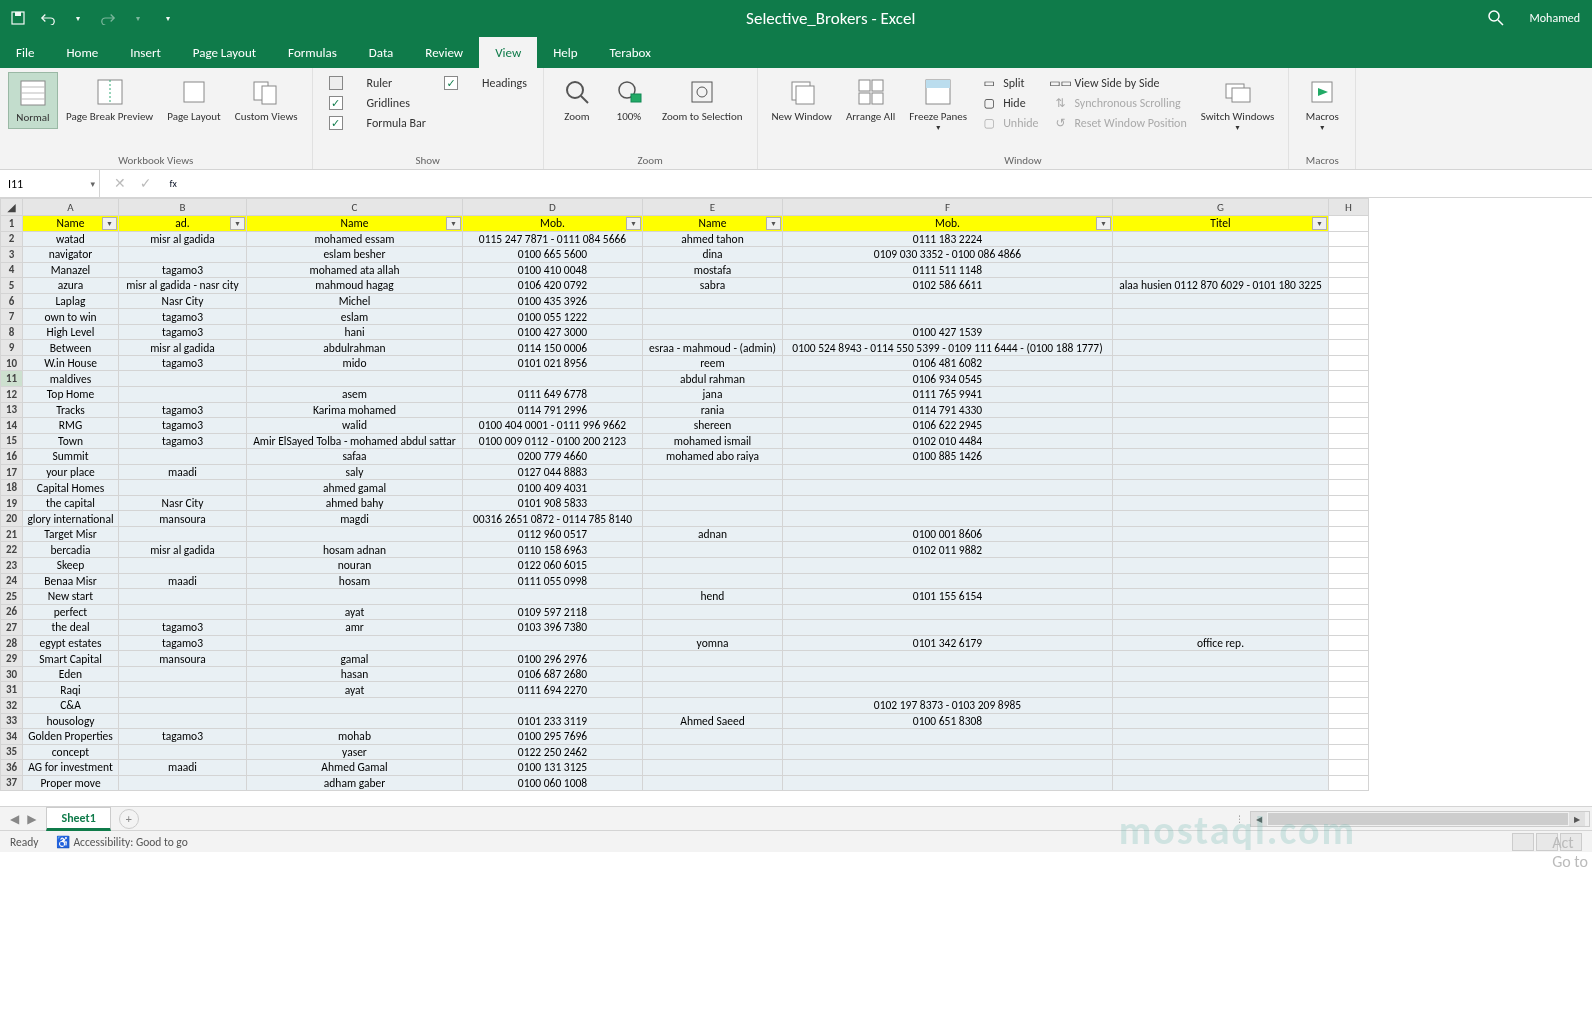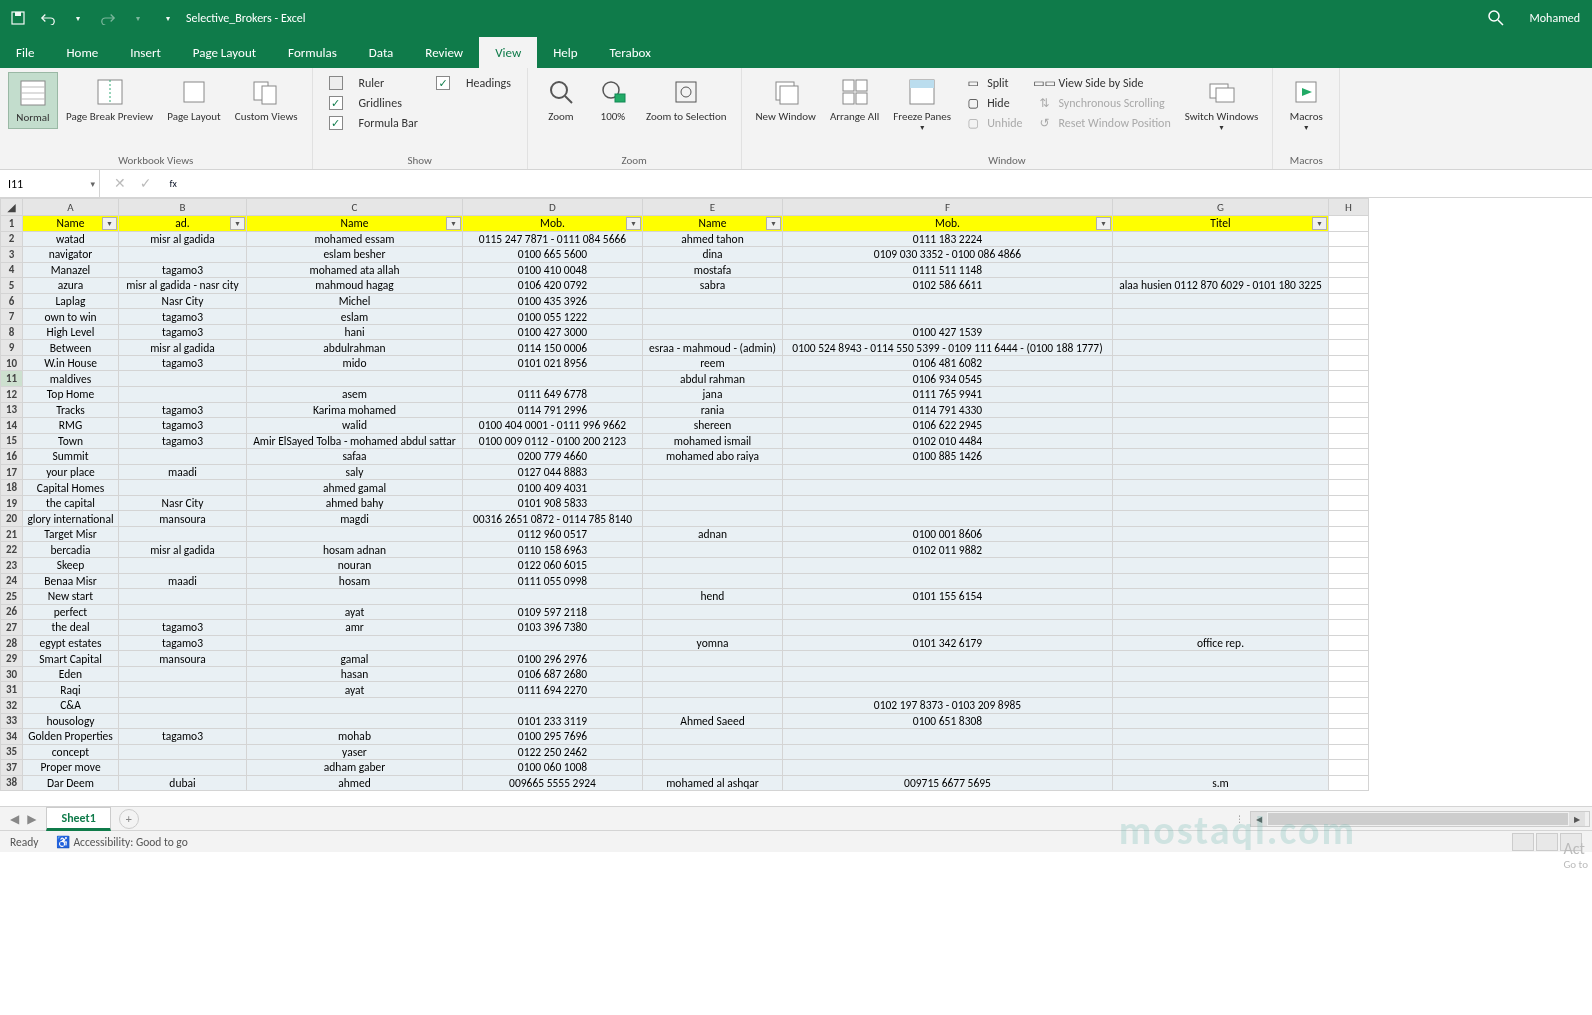--- a/index.html
+++ b/index.html
@@ -1,33 +1,33 @@
 <!DOCTYPE html>
 <html><head>
 <meta charset="utf-8">
 <style>
 *{box-sizing:border-box;margin:0;padding:0;font-family:"Segoe UI",Calibri,sans-serif}
 body{background:#fff;overflow:hidden;width:1592px;height:1015px;position:relative}
 .titlebar{height:36px;background:#0f7b4a;display:flex;align-items:center;color:#fff;font-size:12px}
 .qat{display:flex;align-items:center;gap:14px;padding:0 10px}
 .qat-icon{width:16px;height:16px;display:flex;align-items:center;justify-content:center;opacity:.95}
-.title-center{flex:1;text-align:left;font-size:12px}
+.title-center{flex:1;text-align:center;font-size:17px}
 .title-right{padding:0 12px;display:flex;align-items:center;gap:24px}
 .tabs{height:32px;background:#0f7b4a;display:flex;align-items:flex-end}
 .tab{padding:8px 16px;color:#fff;font-size:13px;cursor:pointer}
 .tab.active{background:#f3f3f3;color:#0f7b4a}
 .ribbon{height:102px;background:#f3f3f3;border-bottom:1px solid #d4d4d4;display:flex}
 .group{border-right:1px solid #e1e1e1;padding:4px 8px 0;display:flex;flex-direction:column;position:relative}
 .group-label{position:absolute;bottom:2px;left:0;right:0;text-align:center;font-size:11px;color:#666}
 .group-body{flex:1;display:flex;align-items:flex-start;gap:2px}
 .big-btn{display:flex;flex-direction:column;align-items:center;justify-content:flex-start;padding:4px 6px;font-size:11px;color:#333;text-align:center;line-height:1.2;cursor:pointer;min-width:50px}
 .big-btn .ico{width:32px;height:32px;margin-bottom:2px;display:flex;align-items:center;justify-content:center}
 .big-btn.sel{background:#c3ddcd;border:1px solid #9ab8a5}
 .check-col{display:flex;flex-direction:column;gap:6px;padding:4px 8px;font-size:12px;color:#333}
-.check-row{display:flex;align-items:center;gap:16px;cursor:pointer}
+.check-row{display:flex;align-items:center;gap:24px;cursor:pointer}
 .chk{width:14px;height:14px;border:1px solid #888;background:#fff;display:inline-flex;align-items:center;justify-content:center;font-size:11px;color:#0f7b4a}
 .small-stack{display:flex;flex-direction:column;gap:2px;font-size:12px;color:#333;padding:2px 4px}
 .small-row{display:flex;align-items:center;gap:6px;padding:1px 2px;cursor:pointer}
 .small-row.dis{color:#aaa}
 .sico{width:16px;height:16px;display:inline-flex;align-items:center;justify-content:center}
 .namebox-row{height:28px;border-bottom:1px solid #d4d4d4;display:flex;align-items:center;background:#fff}
 .namebox{width:100px;height:100%;border-right:1px solid #d4d4d4;display:flex;align-items:center;padding:0 8px;font-size:12px;position:relative}
 .namebox-dd{position:absolute;right:4px;font-size:9px;color:#666}
 .fx-icons{display:flex;align-items:center;gap:14px;padding:0 14px;color:#aaa;font-size:14px}
 .fx-lbl{color:#0f172a;padding:0 4px;font-size:10px}
@@ -713,49 +713,49 @@
           <td>concept</td>
           <td></td>
           <td>yaser</td>
           <td>0122 250 2462</td>
           <td></td>
           <td></td>
           <td></td>
           <td style="background:#fff"></td>
         </tr>
         <tr>
+          <th class="rowhdr">36</th>
+          <td>AG for investment</td>
+          <td>maadi</td>
+          <td>Ahmed Gamal</td>
+          <td>0100 131 3125</td>
+          <td></td>
+          <td></td>
+          <td></td>
+          <td style="background:#fff"></td>
+        </tr>
+        <tr>
           <th class="rowhdr">37</th>
           <td>Proper move</td>
           <td></td>
           <td>adham gaber</td>
           <td>0100 060 1008</td>
           <td></td>
           <td></td>
           <td></td>
-          <td style="background:#fff"></td>
-        </tr>
-        <tr>
-          <th class="rowhdr">38</th>
-          <td>Dar Deem</td>
-          <td>dubai</td>
-          <td>ahmed</td>
-          <td>009665 5555 2924</td>
-          <td>mohamed al ashqar</td>
-          <td>009715 6677 5695</td>
-          <td>s.m</td>
           <td style="background:#fff"></td>
         </tr>
       </tbody>
     </table>
 </div>
 
 <div class="watermark">mostaql.com</div>
 <div class="act-hint">
     <div>Act</div>
-    <div style="font-size:11px">Go to</div>
+    <div style="font-size:16px">Go to</div>
   </div>
 
 <div class="sheet-tabs">
   <div class="sheet-nav">
     <span>◀</span>
     <span>▶</span>
   </div>
   <div class="sheet-tab">Sheet1</div>
   <div class="sheet-add">+</div>
   <div class="hscroll">

